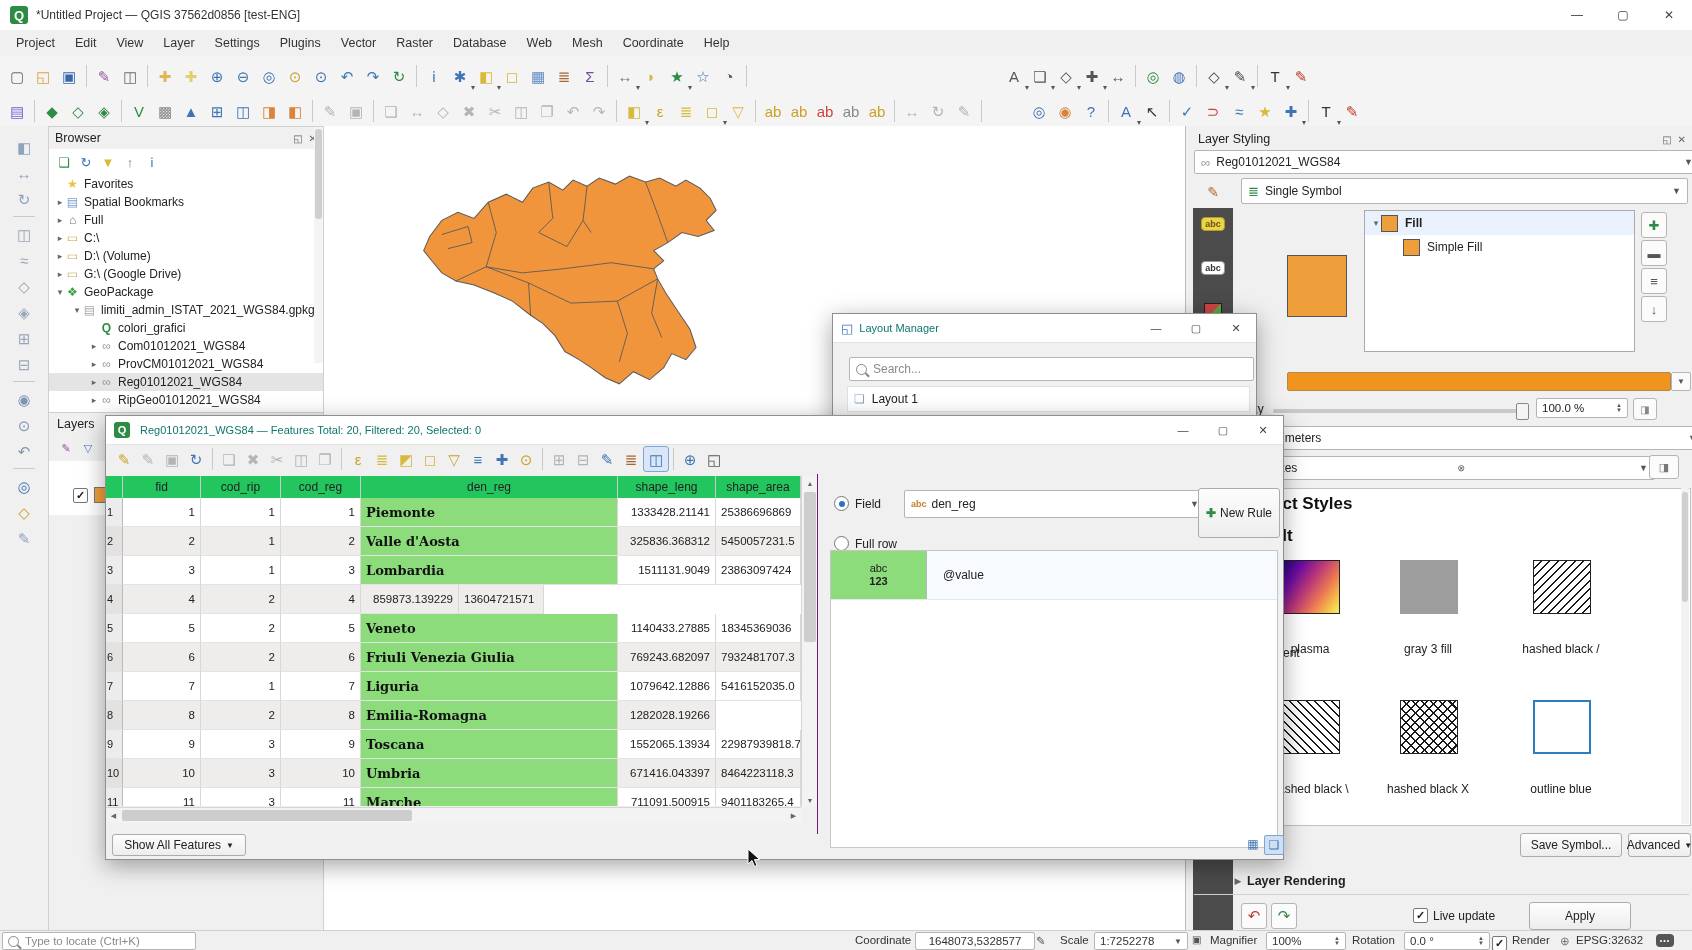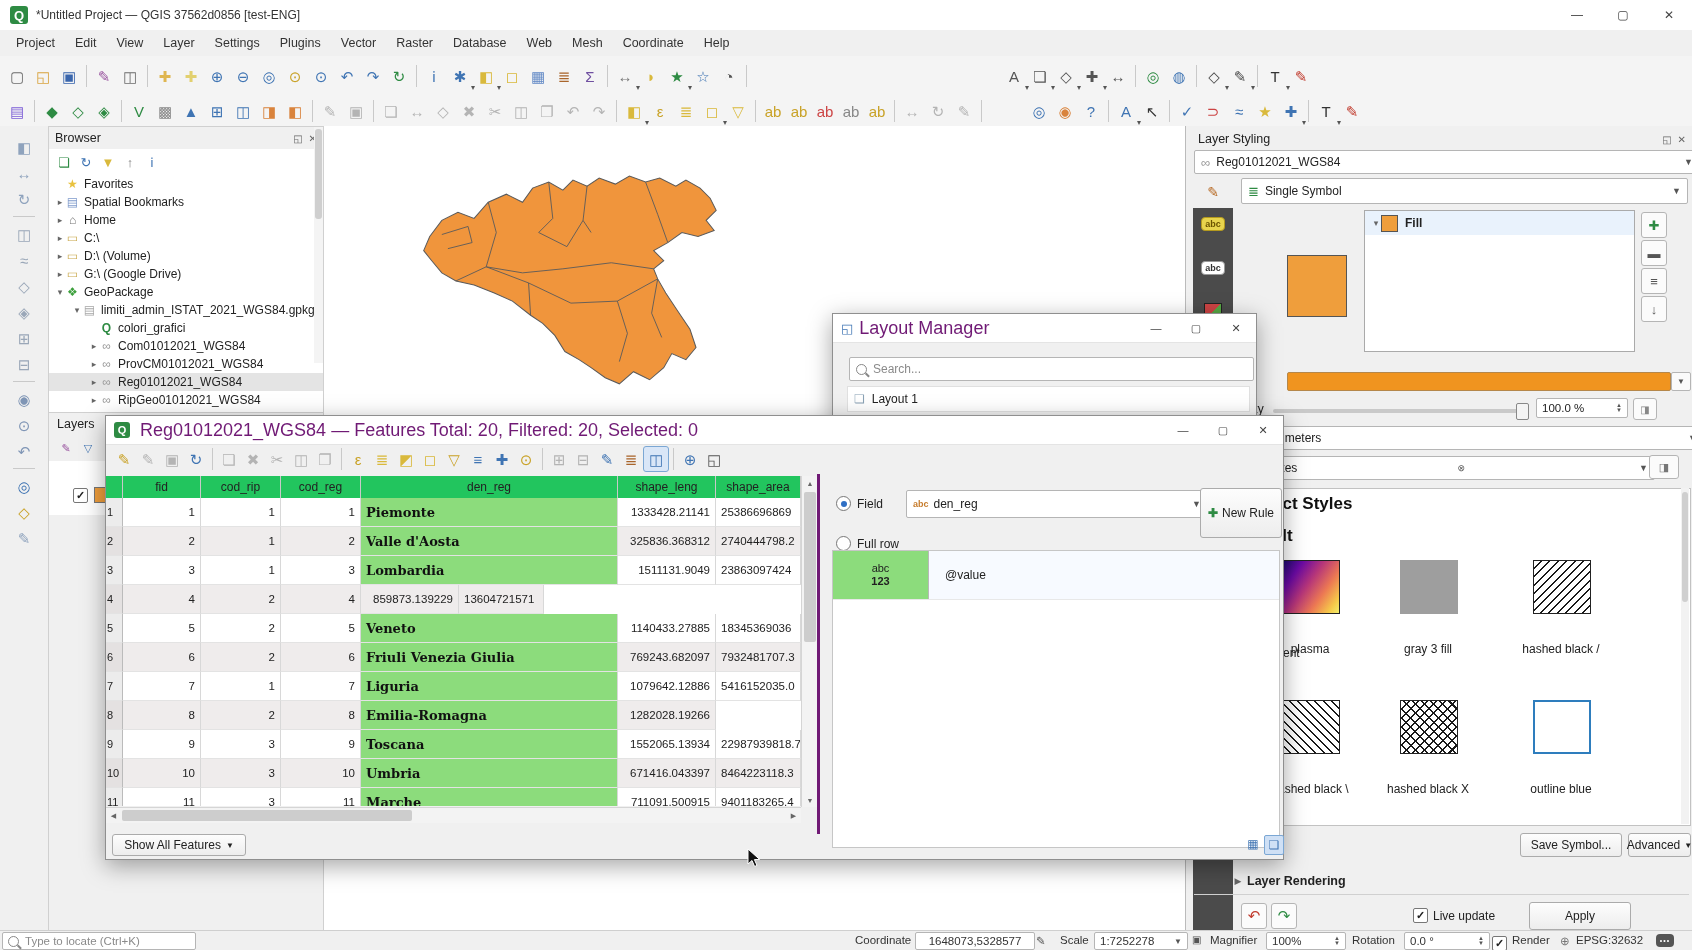--- a/index.html
+++ b/index.html
@@ -73,21 +73,21 @@
   .slider-track{position:absolute;height:4px;background:#c9c9c9;border-radius:2px}
   .slider-handle{position:absolute;width:11px;height:15px;background:#f4f4f4;border:1px solid #888;border-radius:2px}
   .spin{display:flex;flex-direction:column;justify-content:center;font-size:6px;color:#555;line-height:5px;margin-left:auto}
   .cbx{width:13px;height:13px;background:#fff;border:1px solid #777;border-radius:2px;display:inline-flex;align-items:center;justify-content:center;
        font-size:11px;color:#222;font-weight:bold}
   .radio{width:13px;height:13px;border:1px solid #777;border-radius:50%;background:#fff;display:inline-flex;align-items:center;justify-content:center}
   .radio.on::after{content:"";width:6px;height:6px;border-radius:50%;background:#2f6fc4}
   
   .dialog{background:#f0f0f0;border:1px solid #8f8f8f;box-shadow:0 6px 22px rgba(0,0,0,.35)}
   .dtitle{height:28px;background:#fff;display:flex;align-items:center;border-bottom:1px solid #e4e4e4}
-  .dtitle .txt{font-size:18px;color:#701a75;margin-left:6px}
+  .dtitle .txt{font-size:11px;color:#0f766e;margin-left:6px}
   .dbtns{margin-left:auto;display:flex}
   .dbtn{width:40px;height:28px;display:flex;align-items:center;justify-content:center;font-size:11px;color:#444}
   
   .lm{left:832px;top:313px;width:423px;height:160px;z-index:20}
   .lm-search{position:absolute;left:16px;top:43px;width:391px;height:22px;background:#fff;border:1px solid #b5b5b5;border-radius:2px;display:flex;align-items:center;padding:0 6px;color:#8a8a8a}
   .mag{width:9px;height:9px;border:1.6px solid #888;border-radius:50%;position:relative;margin-right:6px}
   .mag::after{content:"";position:absolute;width:5px;height:1.6px;background:#888;transform:rotate(45deg);right:-4px;bottom:-2px}
   .lm-item{position:absolute;left:14px;top:72px;width:395px;height:24px;background:#fff;border:1px solid #e0e0e0;display:flex;align-items:center;padding-left:6px}
   
   .attr{left:105px;top:415px;width:1177px;height:443px;z-index:30}
@@ -104,21 +104,21 @@
   .cell.num{justify-content:flex-end}
   .cell.clipnum{justify-content:flex-start}
   .cell.rn{background:#ececec;border-right:1px solid #bbb;padding:0 1px;font-size:11px}
   .cell.green{background:#8cdc7c!important;font-family:"DejaVu Serif",serif;font-weight:bold;font-size:13px;color:#111}
   .vscroll{position:absolute;left:695px;top:60px;width:16px;height:331px;background:#f3f3f3;border-left:1px solid #d5d5d5}
   .vscroll .thumb{position:absolute;left:2px;top:16px;width:12px;height:150px;background:#cdcdcd;border-radius:2px}
   .sarr{position:absolute;left:0;width:16px;height:14px;display:flex;align-items:center;justify-content:center;font-size:7px;color:#666}
   .hscroll{position:absolute;left:0;top:391px;width:695px;height:15px;background:#f3f3f3;border-top:1px solid #d5d5d5}
   .hscroll .thumb{position:absolute;left:16px;top:2px;width:290px;height:11px;background:#cdcdcd;border-radius:2px}
   .harr{position:absolute;top:0;width:15px;height:15px;display:flex;align-items:center;justify-content:center;font-size:7px;color:#666}
-  .pane{position:absolute;left:711px;top:58px;width:466px;height:360px;border-left:3px solid #701a75}
+  .pane{position:absolute;left:711px;top:58px;width:466px;height:360px;border-left:1px solid #701a75}
   .rulelist{position:absolute;left:12px;top:76px;width:446px;height:296px;background:#fff;border:1px solid #c6c6c6}
   .rulerow{height:48px;display:flex;background:#f7faff;border-bottom:1px solid #e8e8e8}
   .rulecell{width:95px;background:#8cdc7c;border-right:1px solid #b8b8b8;display:flex;flex-direction:column;align-items:center;justify-content:center;
             font-size:11px;color:#222;line-height:13px}
   .attr-foot-btn{position:absolute;left:6px;top:418px;width:132px;height:20px}
   .viewtgl{position:absolute;top:419px;width:18px;height:18px;display:flex;align-items:center;justify-content:center;border-radius:2px;font-size:12px}
   .viewtgl.on{background:#cfe0f5;border:1px solid #7ba7d4}
   
   .statusbar{left:0;top:930px;width:1692px;height:20px;background:#f0f0f0;border-top:1px solid #cfcfcf;font-size:11.5px;color:#333}
   .sb-box{position:absolute;top:1px;height:16px;background:#fff;border:1px solid #b5b5b5;border-radius:2px;display:flex;align-items:center;padding:0 5px;font-size:11.5px}
@@ -542,21 +542,21 @@
         <span>Favorites</span>
       </div>
       <div class="trow-b" style="padding-left: 6px;">
         <span class="exp">▸</span>
         <span class="tico" style="color: rgb(127, 154, 203);">▤</span>
         <span>Spatial Bookmarks</span>
       </div>
       <div class="trow-b" style="padding-left: 6px;">
         <span class="exp">▸</span>
         <span class="tico" style="color: rgb(119, 119, 119);">⌂</span>
-        <span>Home</span>
+        <span>Full</span>
       </div>
       <div class="trow-b" style="padding-left: 6px;">
         <span class="exp">▸</span>
         <span class="tico" style="color: rgb(201, 168, 76);">▭</span>
         <span>C:\</span>
       </div>
       <div class="trow-b" style="padding-left: 6px;">
         <span class="exp">▸</span>
         <span class="tico" style="color: rgb(201, 168, 76);">▭</span>
         <span>D:\ (Volume)</span>
@@ -658,20 +658,24 @@
     <span style="color:#2e8b43;font-size:13px;margin-right:6px">≣</span>
     <span>Single Symbol</span>
     <span class="arr">▼</span>
   </div>
 
   <div class="symtree" style="position:absolute;left:178px;top:84px;width:269px;height:140px">
     <div class="symrow hl">
       <span class="exp">▾</span>
       <span class="sw14"></span>
       <b>Fill</b>
+    </div>
+    <div class="symrow" style="padding-left:38px">
+      <span class="sw14"></span>
+      <span>Simple Fill</span>
     </div>
   </div>
   <div class="sidebtn" style="left:455px;top:86px;color:#2e8b43">✚</div>
   <div class="sidebtn" style="left:455px;top:114px;color:#555">▬</div>
   <div class="sidebtn" style="left:455px;top:142px;color:#555">≡</div>
   <div class="sidebtn" style="left:455px;top:170px;color:#555">↓</div>
 
   <div style="position:absolute;left:101px;top:129px;width:58px;height:60px;background:#ef9e3c;border:1px solid #555"></div>
 
   <div style="position:absolute;left:101px;top:246px;width:382px;height:17px;background:#f0941f;border:1px solid #b5874a;border-radius:2px"></div>
@@ -874,21 +878,21 @@
         <div class="cell num" style="width: 98px;">1333428.21141</div>
         <div class="cell num clipnum" style="width: 85px;">25386696869</div>
       </div>
       <div class="trow alt">
         <div class="cell rn" style="width: 17px;">2</div>
         <div class="cell num" style="width: 78px;">2</div>
         <div class="cell num" style="width: 80px;">1</div>
         <div class="cell num" style="width: 80px;">2</div>
         <div class="cell green" style="width: 257px;">Valle d'Aosta</div>
         <div class="cell num" style="width: 98px;">325836.368312</div>
-        <div class="cell num clipnum" style="width: 85px;">2740444798.2</div>
+        <div class="cell num clipnum" style="width: 85px;">5450057231.5</div>
       </div>
       <div class="trow">
         <div class="cell rn" style="width: 17px;">3</div>
         <div class="cell num" style="width: 78px;">3</div>
         <div class="cell num" style="width: 80px;">1</div>
         <div class="cell num" style="width: 80px;">3</div>
         <div class="cell green" style="width: 257px;">Lombardia</div>
         <div class="cell num" style="width: 98px;">1511131.9049</div>
         <div class="cell num clipnum" style="width: 85px;">23863097424</div>
       </div>

